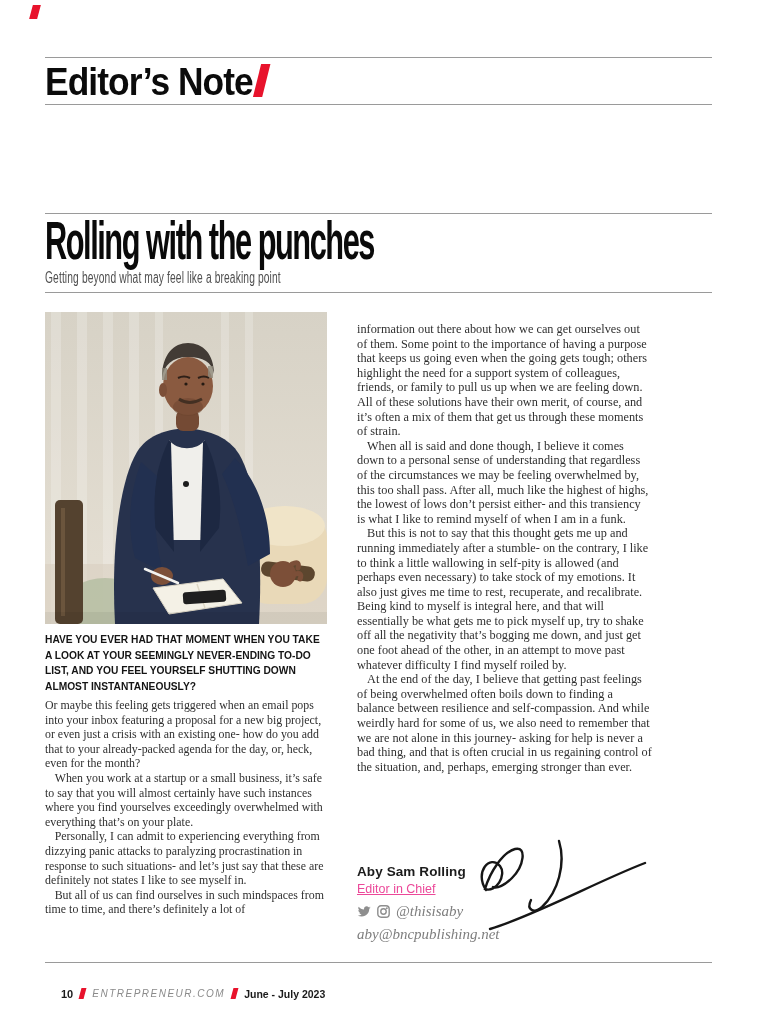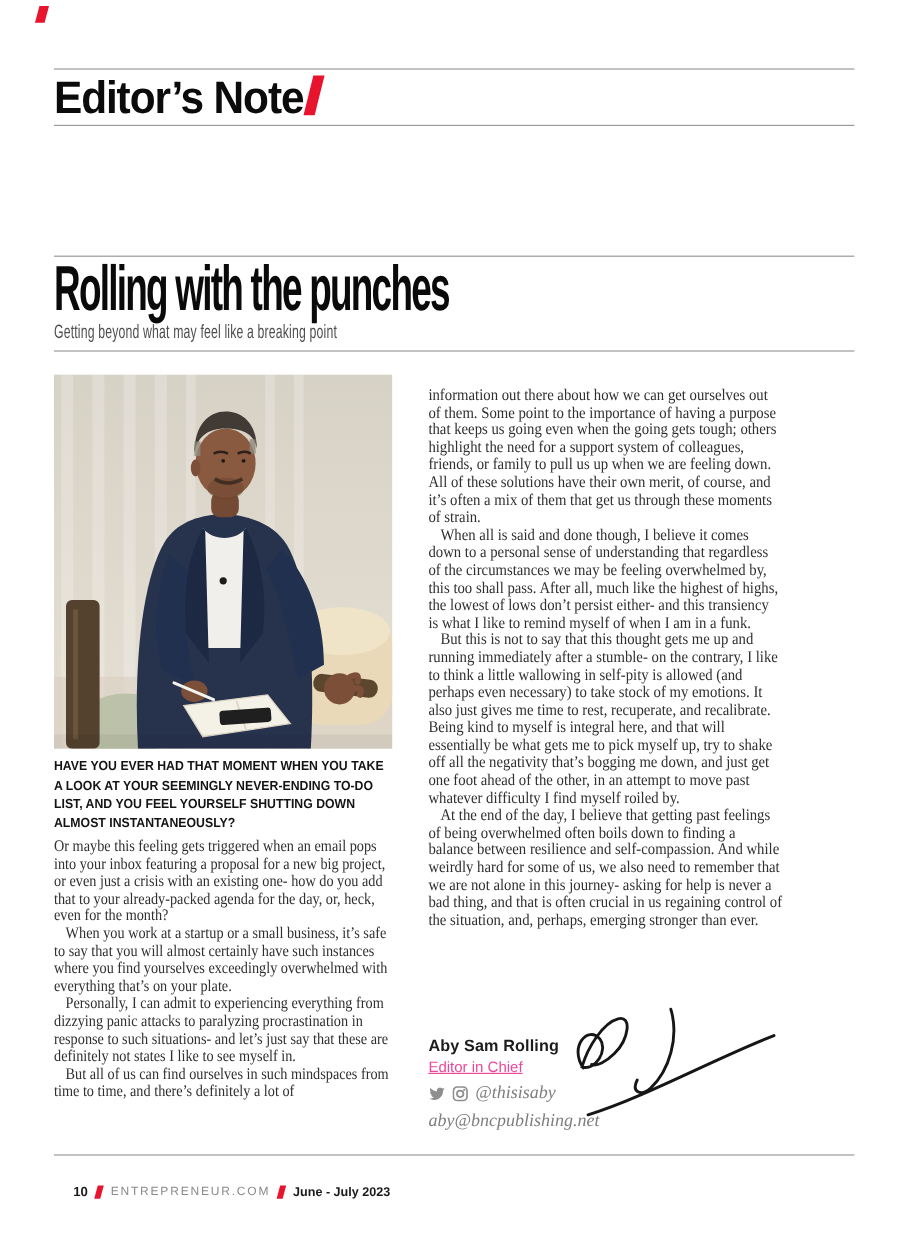--- a/index.html
+++ b/index.html
@@ -49,21 +49,21 @@
   .author-handle,.author-email{font-family:"Liberation Serif",serif;font-style:italic;
      font-size:15px;color:#7e7e7e;}
   .author-email{margin-top:6px;}
 
   .signature{position:absolute;left:462px;top:838px;}
 
   
   .footer{position:absolute;left:45px;top:988px;display:flex;align-items:flex-start;gap:7px;margin-left:16px;}
   .footer .fslash{width:5px;height:11px;}
   .footer-page{font-size:11px;font-weight:bold;color:#1a1a1a;}
-  .footer-site{font-size:10px;color:#8a8a8a;letter-spacing:1.5px;}
+  .footer-site{font-size:10px;color:#8a8a8a;letter-spacing:1.5px;font-style:italic;}
   .footer-issue{font-size:10.5px;font-weight:bold;color:#1a1a1a;}
 </style>
 </head>
 <body>
 
 <div class="page">
 
   <span class="rslash corner-slash"></span>
 
   <div class="rule" style="top:57px"></div>

